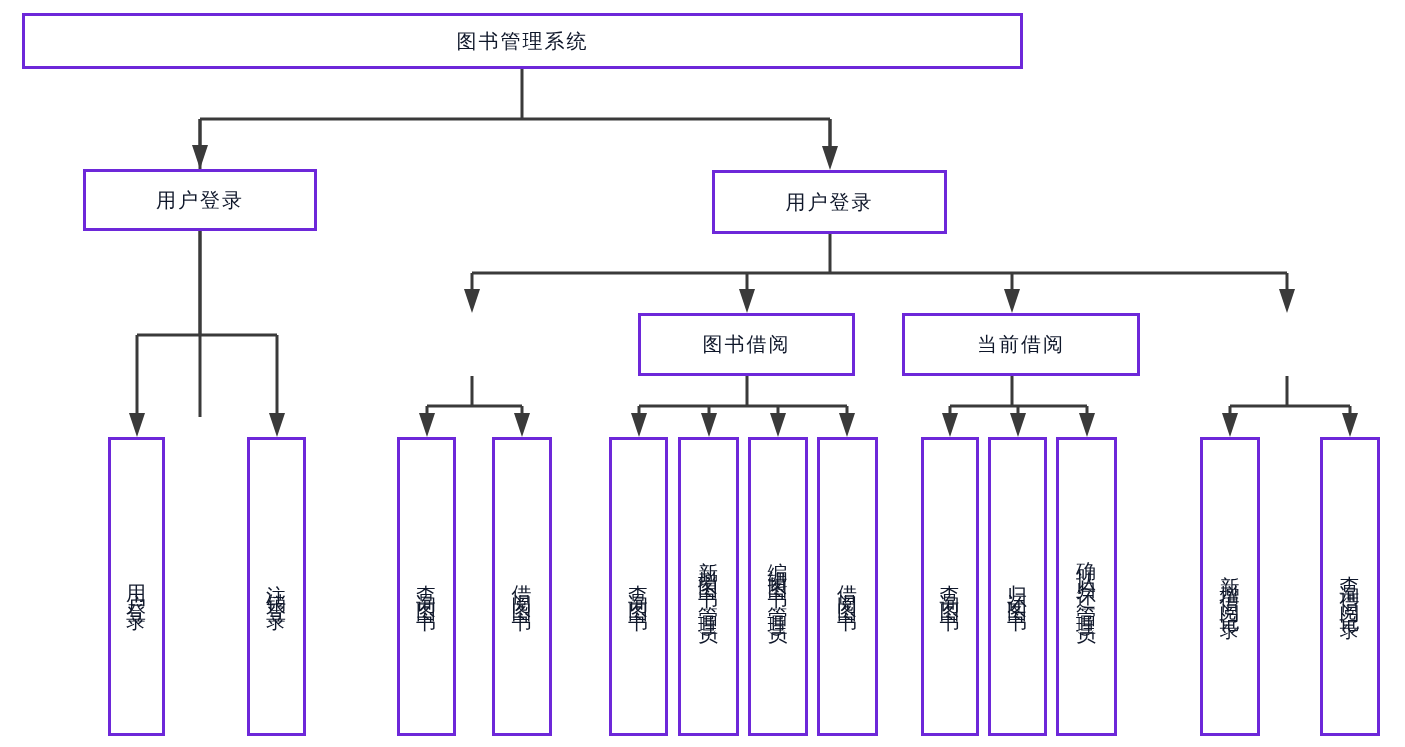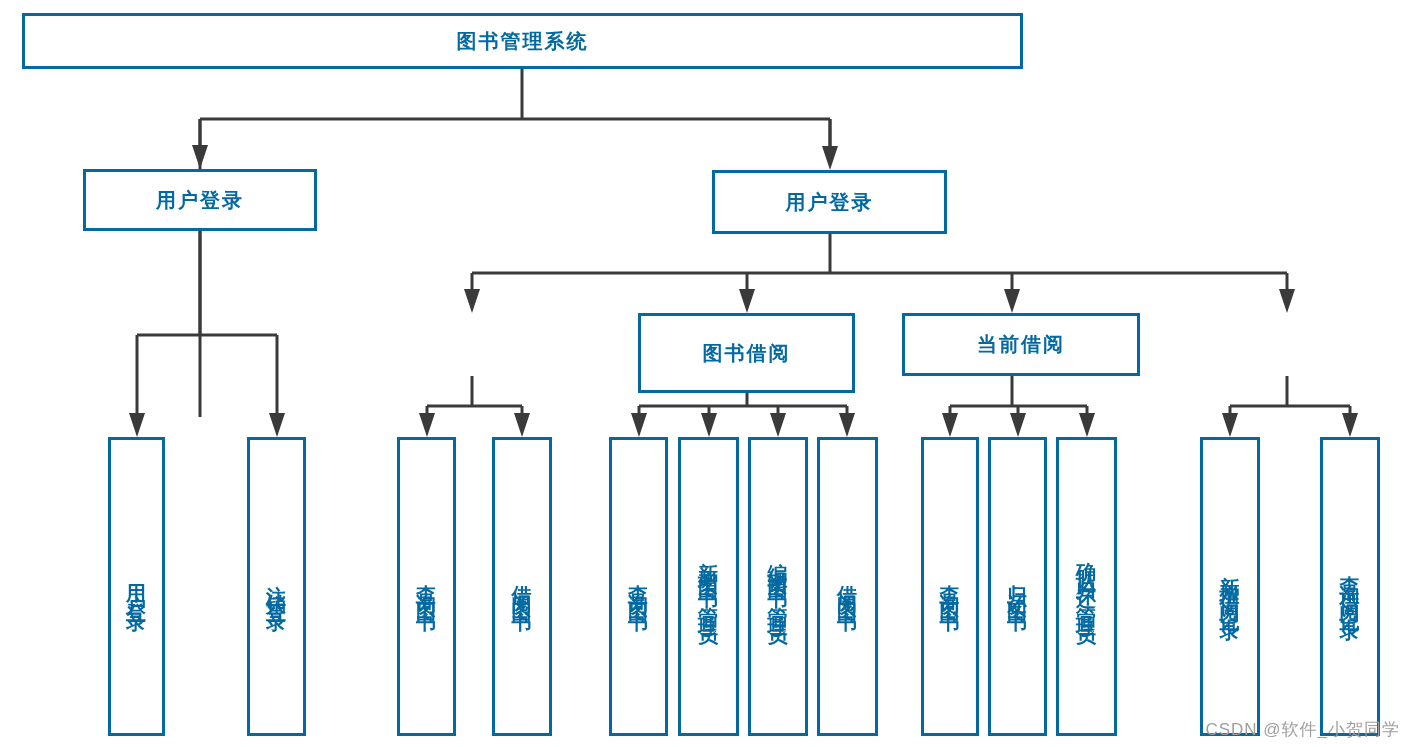--- a/index.html
+++ b/index.html
@@ -29,47 +29,46 @@
     stroke-width: 3;
     fill: none;
   }
   svg.connectors polygon {
     fill: #3a3a3a;
     stroke: none;
   }
   .node {
     position: absolute;
     box-sizing: border-box;
-    border: 3px solid #0369a1;
+    border: 3px solid #6d28d9;
     background: #ffffff;
-    color: #0369a1;
+    color: #0f172a;
     display: flex;
     align-items: center;
     justify-content: center;
     z-index: 2;
-    font-weight: bold;
   }
   .h-node {
     font-size: 20px;
     letter-spacing: 2px;
     white-space: nowrap;
   }
   .v-node {
     writing-mode: vertical-rl;
     text-orientation: mixed;
     font-size: 20px;
     letter-spacing: 9px;
     line-height: 1;
   }
   
   .root-box      { left: 22px;   top: 13px;  width: 1001px; height: 56px; }
   .n-user-login  { left: 83px;   top: 169px; width: 234px;  height: 62px; }
   .n-book-mgmt   { left: 712px;  top: 170px; width: 235px;  height: 64px; }
   .n-l3-1 { left: 363px;  top: 313px; width: 218px; height: 63px; }
-  .n-l3-2 { left: 638px;  top: 313px; width: 217px; height: 80px; align-items: center; }
+  .n-l3-2 { left: 638px;  top: 313px; width: 217px; height: 63px; align-items: center; }
   .n-l3-3 { left: 902px;  top: 313px; width: 238px; height: 63px; }
   .n-l3-4 { left: 1177px; top: 313px; width: 219px; height: 63px; }
   .leaf { top: 437px; height: 299px; }
   .n-ul-1 { left: 108px;  width: 57px; }
   .n-ul-2 { left: 247px;  width: 59px; }
   .n-nb-1 { left: 397px;  width: 59px; }
   .n-nb-2 { left: 492px;  width: 60px; }
   .n-bb-1 { left: 609px;  width: 59px; }
   .n-bb-2 { left: 678px;  width: 61px; }
   .n-bb-3 { left: 748px;  width: 60px; }
@@ -194,15 +193,14 @@
   <div class="node v-node leaf n-bb-3">编辑图书（管理员）</div>
   <div class="node v-node leaf n-bb-4">借阅图书</div>
 
   <div class="node v-node leaf n-cb-1">查询图书</div>
   <div class="node v-node leaf n-cb-2">归还图书</div>
   <div class="node v-node leaf n-cb-3">确认归还（管理员）</div>
 
   <div class="node v-node leaf n-br-1">新增借阅记录</div>
   <div class="node v-node leaf n-br-2">查询借阅记录</div>
 
-  <div class="watermark">CSDN @软件_小贺同学</div>
 
 </div>
 
 </body></html>

